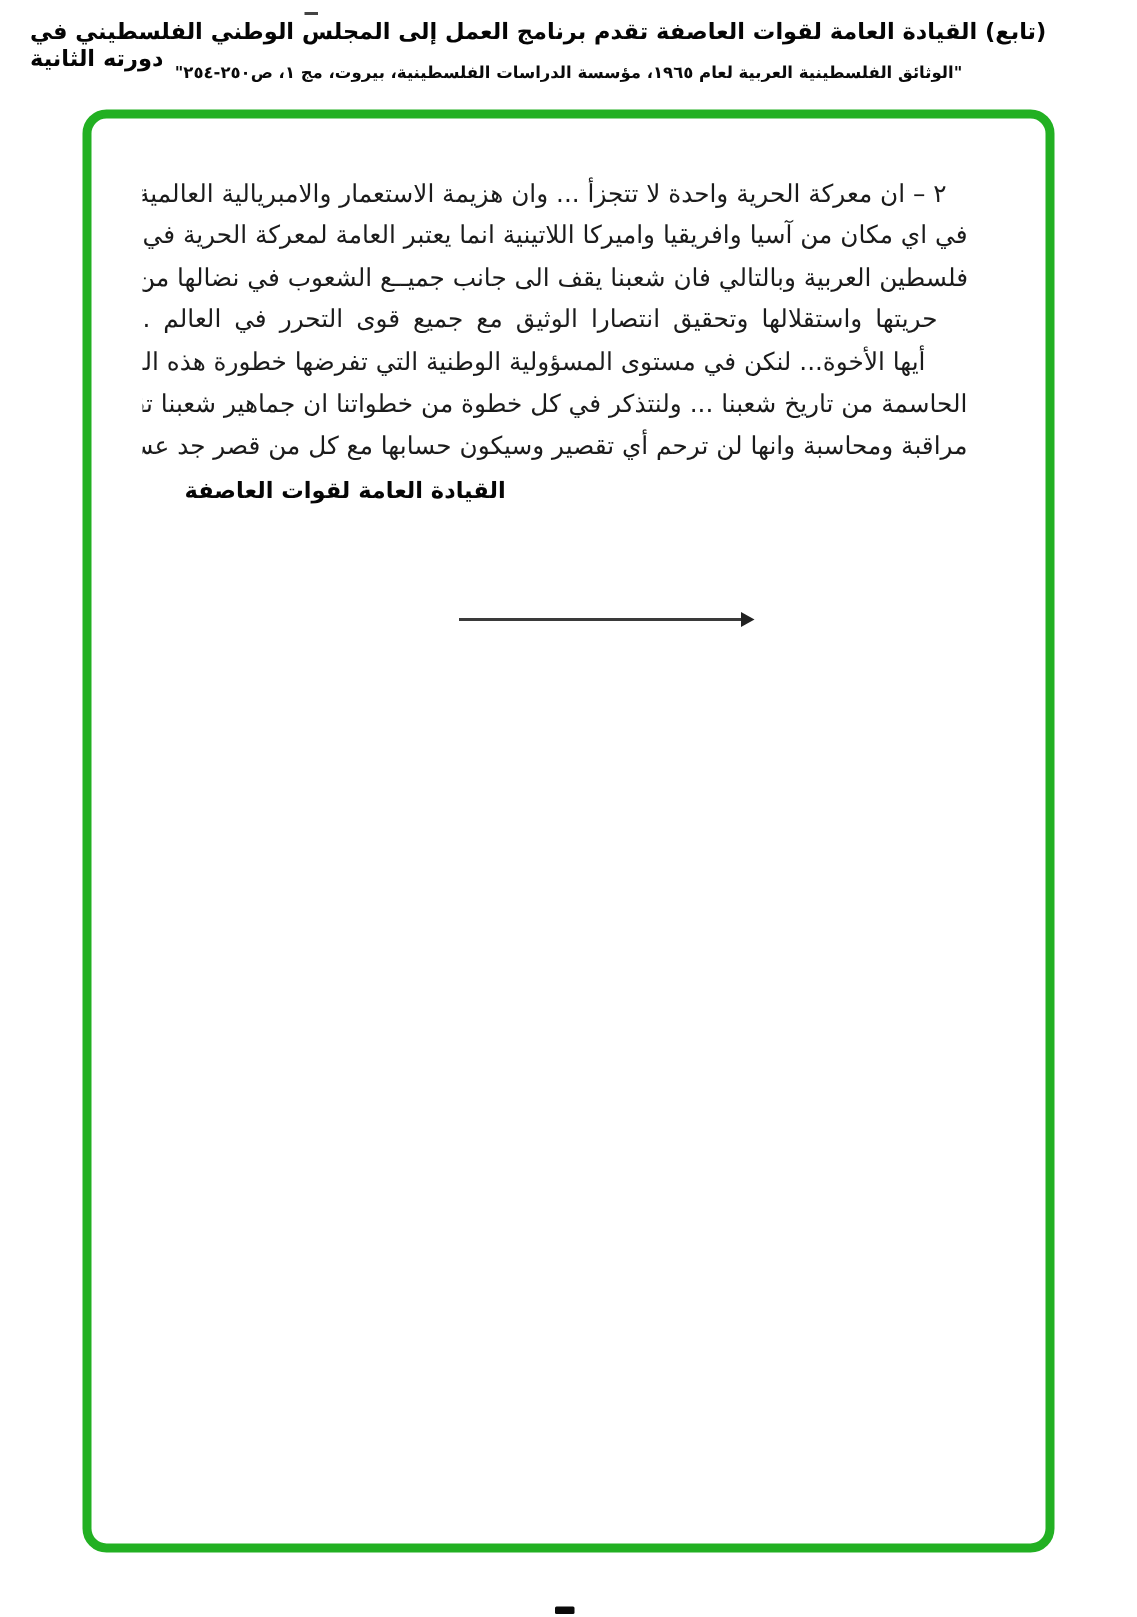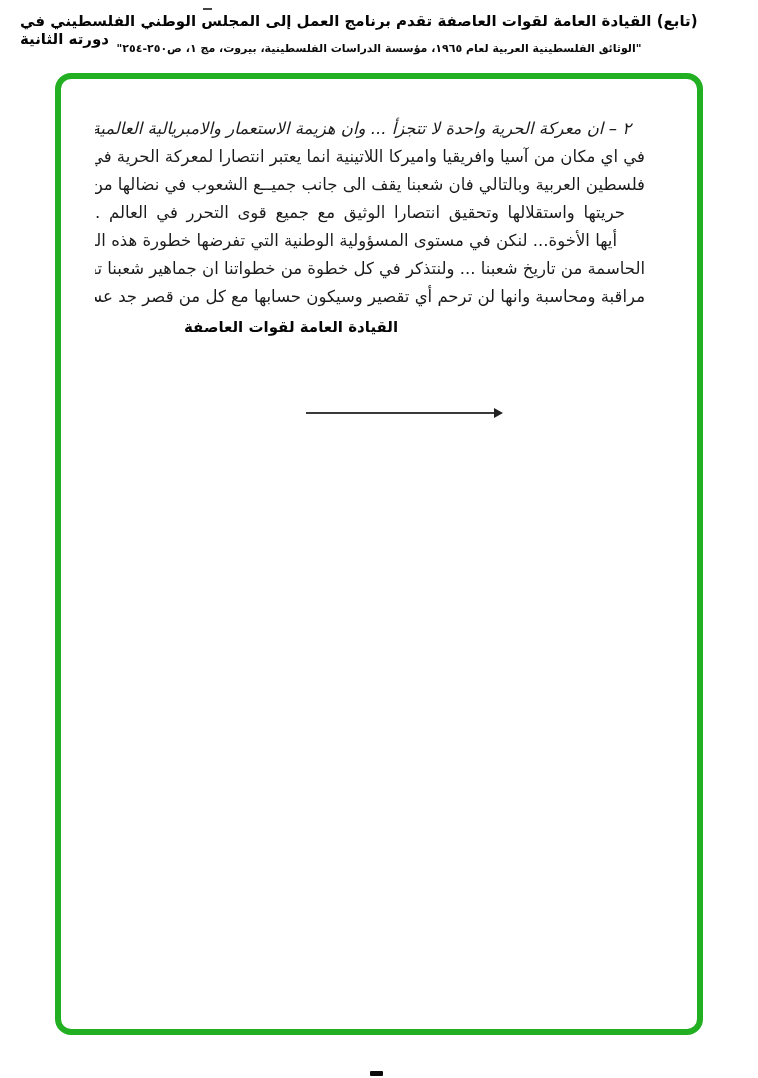--- a/index.html
+++ b/index.html
@@ -54,27 +54,27 @@
     font-size: 16.5px;
     color: #1b1b1b;
   }
   .line {
     line-height: 28px;
     white-space: nowrap;
     text-align: justify;
     text-align-last: justify;
     overflow: hidden;
   }
-  .line.indent-sm { padding-right: 14px; font-style: italic; }
+  .line.indent-sm { padding-right: 14px; }
   .line.indent-md { padding-right: 20px; }
   .line.indent-lg { padding-right: 28px; }
 
   .signature {
     margin-top: 7px;
-    margin-left: 89px;
+    margin-left: 28px;
     margin-right: auto;
     width: max-content;
     font-weight: bold;
     font-size: 15px;
     color: #060606;
     direction: rtl;
   }
 
   
   .divider-arrow {
@@ -96,21 +96,21 @@
 <div class="artifact-top"></div>
 
 <div class="header-title">(تابع) القيادة العامة لقوات العاصفة تقدم برنامج العمل إلى المجلس الوطني الفلسطيني في دورته الثانية</div>
 
 <div class="header-source">"الوثائق الفلسطينية العربية لعام ١٩٦٥، مؤسسة الدراسات الفلسطينية، بيروت، مج ١، ص٢٥٠-٢٥٤"</div>
 
 <div class="doc-frame" style="border-color: rgb(34, 176, 34);">
 
   <div class="doc-text">
     <div class="line indent-sm">٢ – ان معركة الحرية واحدة لا تتجزأ ... وان هزيمة الاستعمار والامبريالية العالمية</div>
-    <div class="line">في اي مكان من آسيا وافريقيا واميركا اللاتينية انما يعتبر انتصارا لمعركة الحرية في</div>
+    <div class="line">في اي مكان من آسيا وافريقيا واميركا اللاتينية انما يعتبر العامة لمعركة الحرية في</div>
     <div class="line">فلسطين العربية وبالتالي فان شعبنا يقف الى جانب جميــع الشعوب في نضالها من اجل</div>
     <div class="line indent-md">حريتها واستقلالها وتحقيق انتصارا الوثيق مع جميع قوى التحرر في العالم .</div>
     <div class="line indent-lg">أيها الأخوة... لنكن في مستوى المسؤولية الوطنية التي تفرضها خطورة هذه المرحلة</div>
     <div class="line">الحاسمة من تاريخ شعبنا ... ولنتذكر في كل خطوة من خطواتنا ان جماهير شعبنا تقف</div>
     <div class="line">مراقبة ومحاسبة وانها لن ترحم أي تقصير وسيكون حسابها مع كل من قصر جد عسير .</div>
 
     <div class="signature">القيادة العامة لقوات العاصفة</div>
   </div>
 
   <div class="divider-arrow" style="background: rgb(58, 58, 58);">

